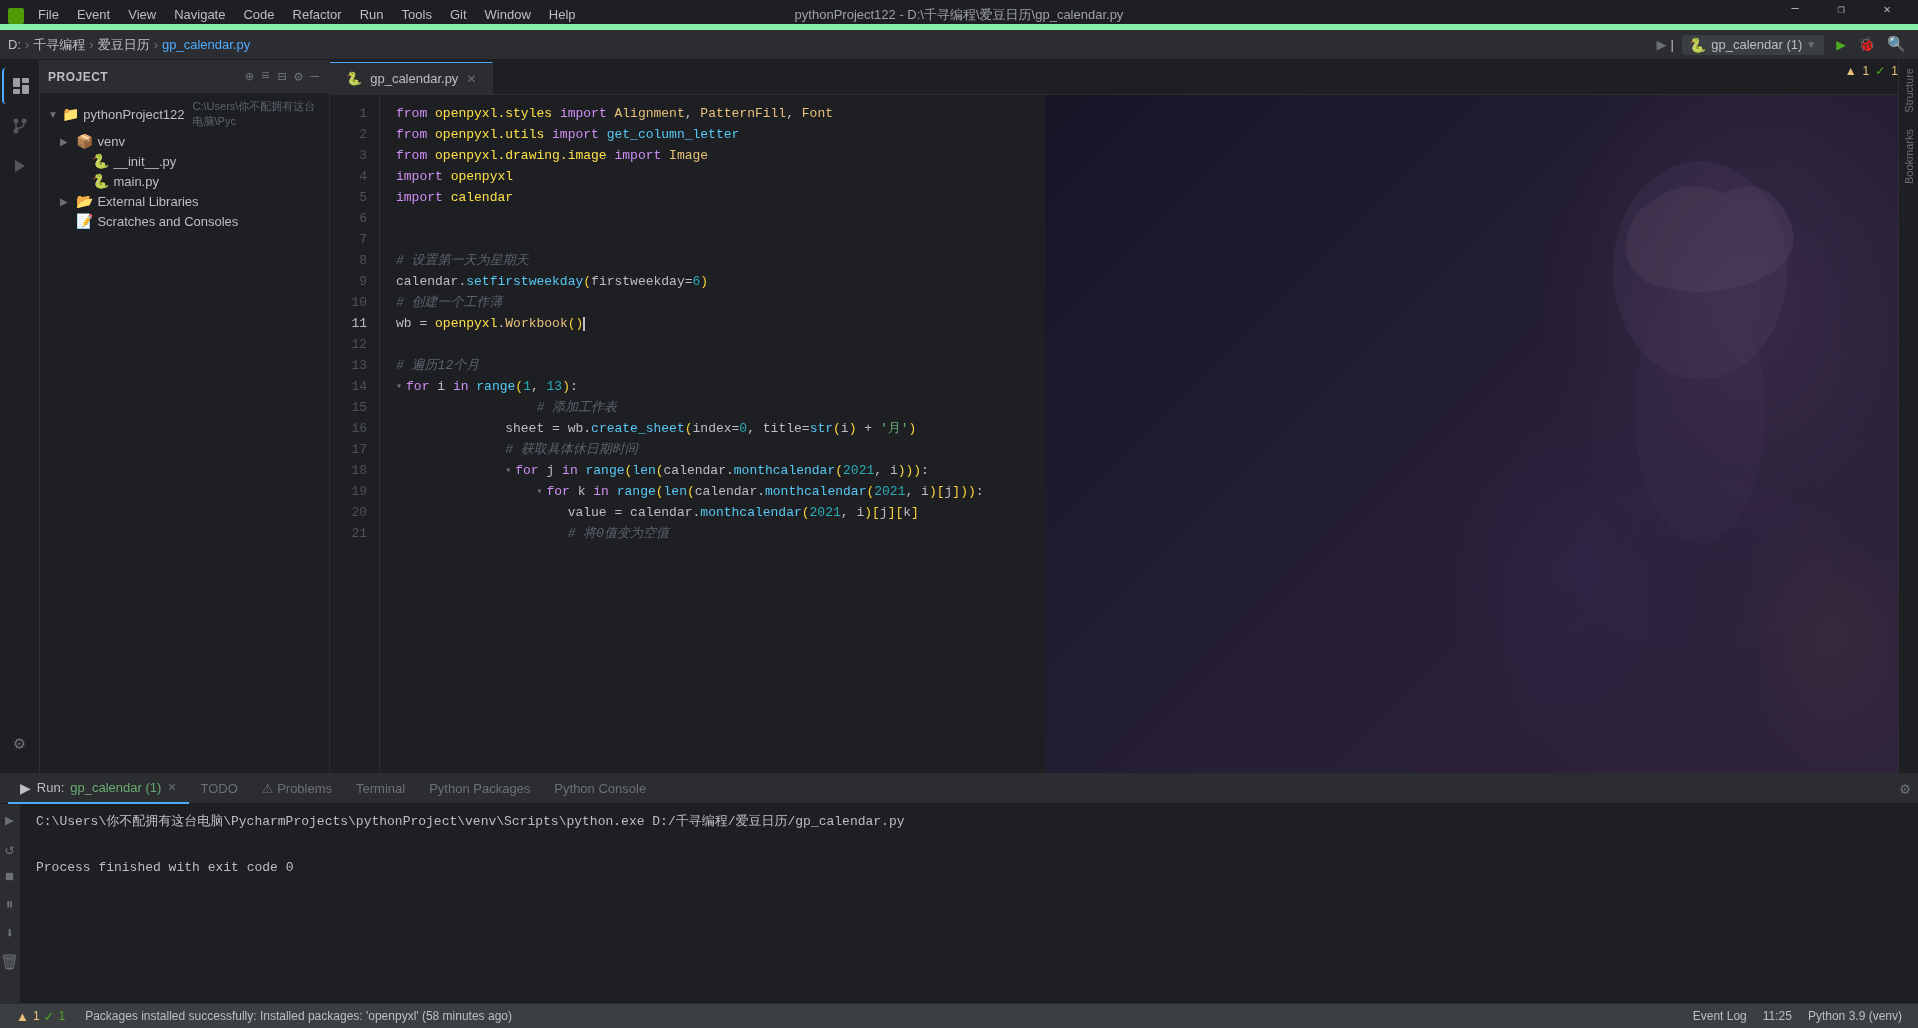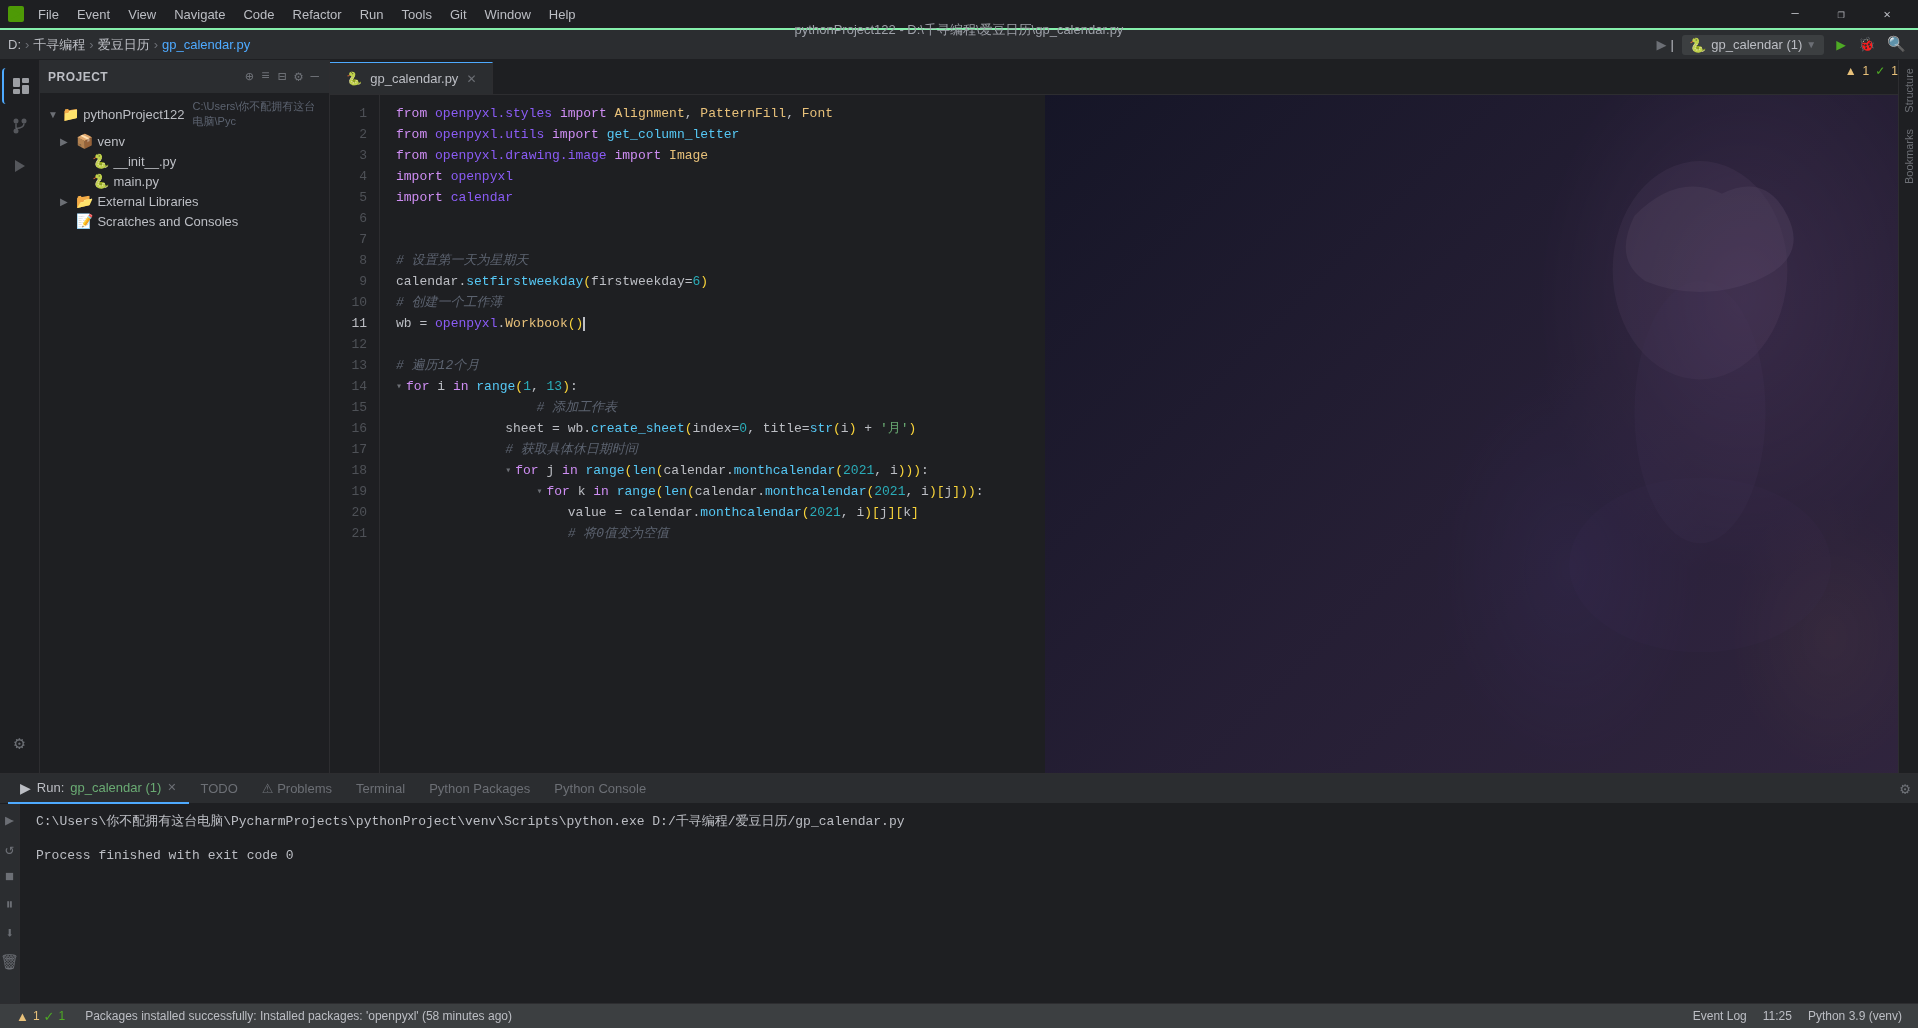--- a/index.html
+++ b/index.html
@@ -12,23 +12,23 @@
       width: 1918px;
       height: 1028px;
       position: relative;
     }
 
     
     #title-bar {
       height: 30px;
       background: #1e1f22;
       display: flex;
-      align-items: center;
+      align-items: flex-end;
       padding: 0 8px;
-      border-bottom: 2px solid #86efac;
+      border-bottom: 6px solid #86efac;
     }
     #window-icon {
       width: 16px;
       height: 16px;
       margin-right: 6px;
       background: #4e9a06;
       border-radius: 2px;
       display: flex;
       align-items: center;
       justify-content: center;
@@ -345,21 +345,21 @@
 
     
     .kw { color: #cf8ef4; } 
     .fn { color: #56c8f5; } 
     .str { color: #6aab73; } 
     .num { color: #2aacb8; } 
     .cmt { color: #5c6370; font-style: italic; } 
     .op { color: #bcbec4; } 
     .cls { color: #e8c17a; } 
     .var { color: #bcbec4; }
-    .mod { color: #8b5cf6; } 
+    .mod { color: #fde047; } 
     .paren { color: #f8d33a; }
 
     
     #bottom-panel {
       height: 230px;
       background: #1e1f22;
       border-top: 1px solid #2d2d30;
       display: flex;
       flex-direction: column;
     }
@@ -401,21 +401,21 @@
     #run-output {
       flex: 1;
       padding: 8px 16px;
       overflow-y: auto;
       font-size: 13px;
       color: #bcbec4;
       font-family: 'Consolas', 'Courier New', monospace;
     }
     .run-cmd {
       color: #bcbec4;
-      margin-bottom: 6px;
+      margin-bottom: 18px;
       word-break: break-all;
     }
     .run-result { color: #bcbec4; }
     .run-arrow {
       color: #4eaa25;
       font-size: 16px;
       cursor: pointer;
       padding: 6px 8px;
     }
 

